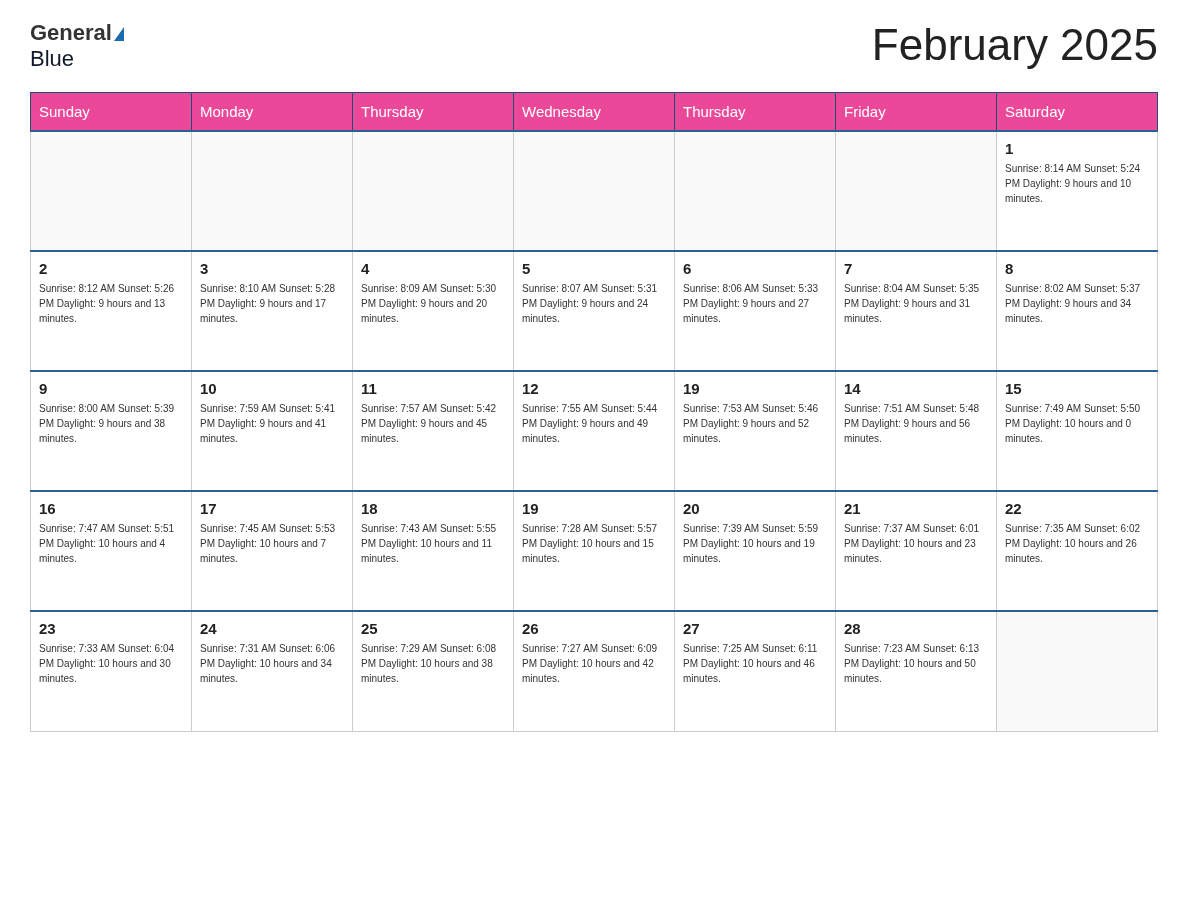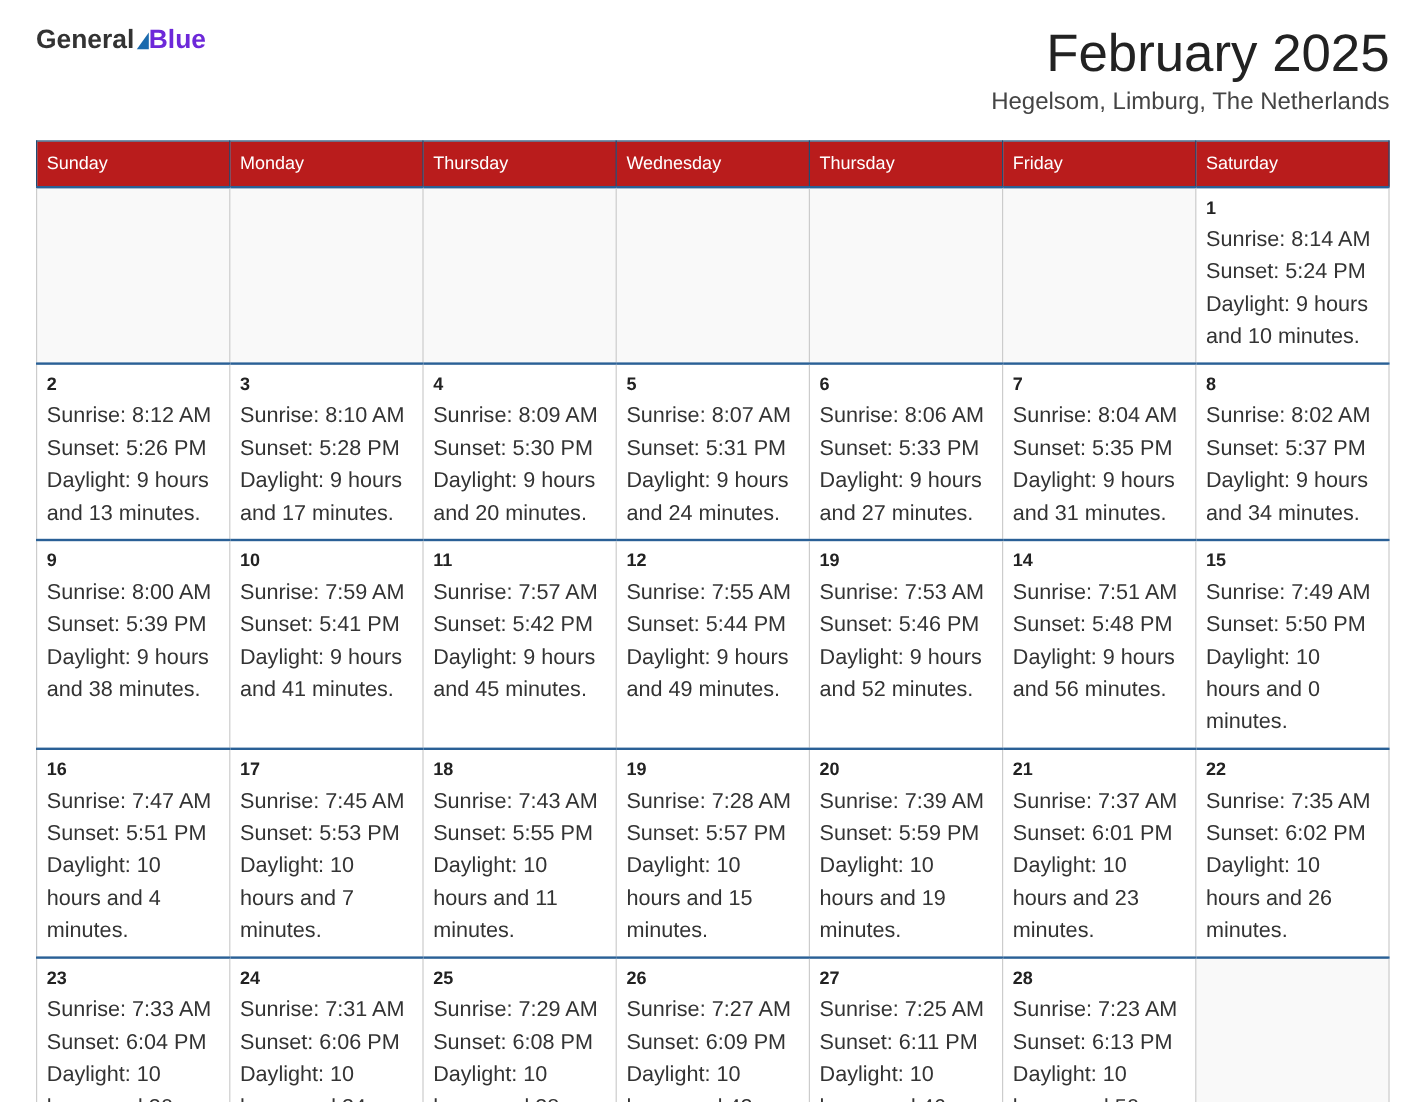--- a/index.html
+++ b/index.html
@@ -10,20 +10,21 @@
       color: #333;
     }
     .header {
       display: flex;
       justify-content: space-between;
       align-items: flex-start;
       margin-bottom: 20px;
     }
     .logo {
       display: flex;
+      flex-direction: column;
       align-items: flex-start;
     }
     .logo-text {
       font-size: 22px;
       font-weight: bold;
       color: #333;
     }
     .logo-text span {
       color: #1a6aad;
     }
@@ -52,21 +53,21 @@
       font-size: 20px;
       color: #444;
       margin-top: 4px;
     }
     .calendar {
       width: 100%;
       border-collapse: collapse;
       table-layout: fixed;
     }
     .calendar thead tr th {
-      background: #b91c1c;
+      background: #ec4899;
       color: #fff;
       padding: 10px 8px;
       font-size: 15px;
       font-weight: normal;
       text-align: left;
       border: 1px solid #1e4d75;
     }
     .calendar tbody tr td {
       vertical-align: top;
       padding: 8px;
@@ -78,44 +79,43 @@
     .day-number {
       font-size: 15px;
       font-weight: bold;
       color: #222;
       display: block;
       margin-bottom: 4px;
     }
     .day-info {
       color: #333;
       line-height: 1.5;
-      font-size: 18px;
+      font-size: 10px;
     }
     .empty-cell {
       background: #f9f9f9;
     }
     .calendar tbody tr td:first-child {
       border-left: 1px solid #ccc;
     }
   </style>
 </head>
 <body>
 
 <div class="header">
   <div class="logo">
     <div class="logo-row">
       <span class="logo-text">General<span class="logo-triangle"></span></span>
     </div>
     <div>
-      <span style="font-size:22px; font-weight:bold; color:#6d28d9;">Blue</span>
+      <span style="font-size:22px; font-weight:normal; color:#0f172a;">Blue</span>
     </div>
   </div>
   <div class="title-area">
     <div class="month-title">February 2025</div>
-    <div class="location-title">Hegelsom, Limburg, The Netherlands</div>
   </div>
 </div>
 
 <table class="calendar">
   <thead>
     <tr>
     <th>Sunday</th>
         <th>Monday</th>
         <th>Thursday</th>
         <th>Wednesday</th>

